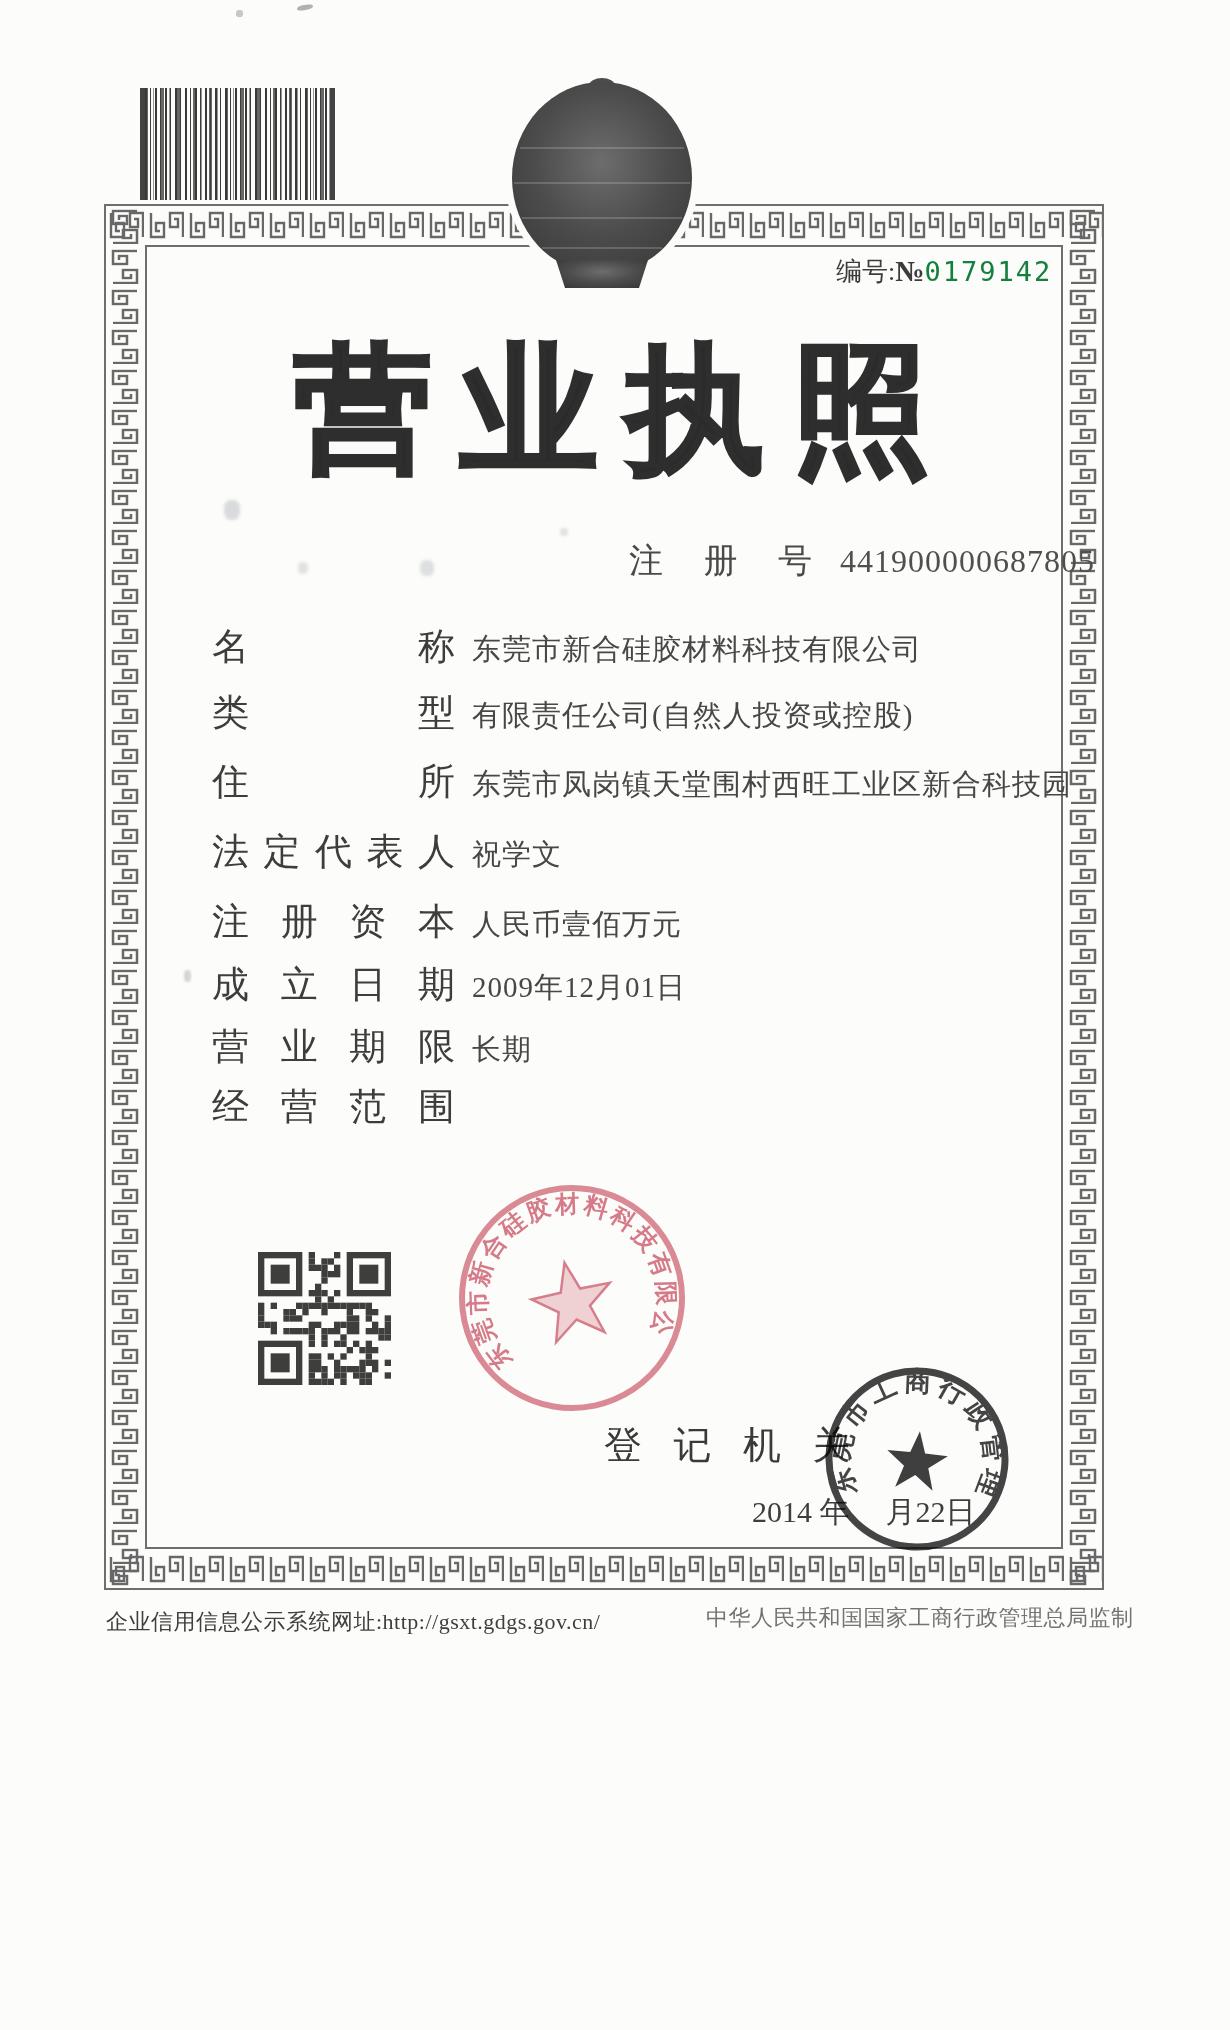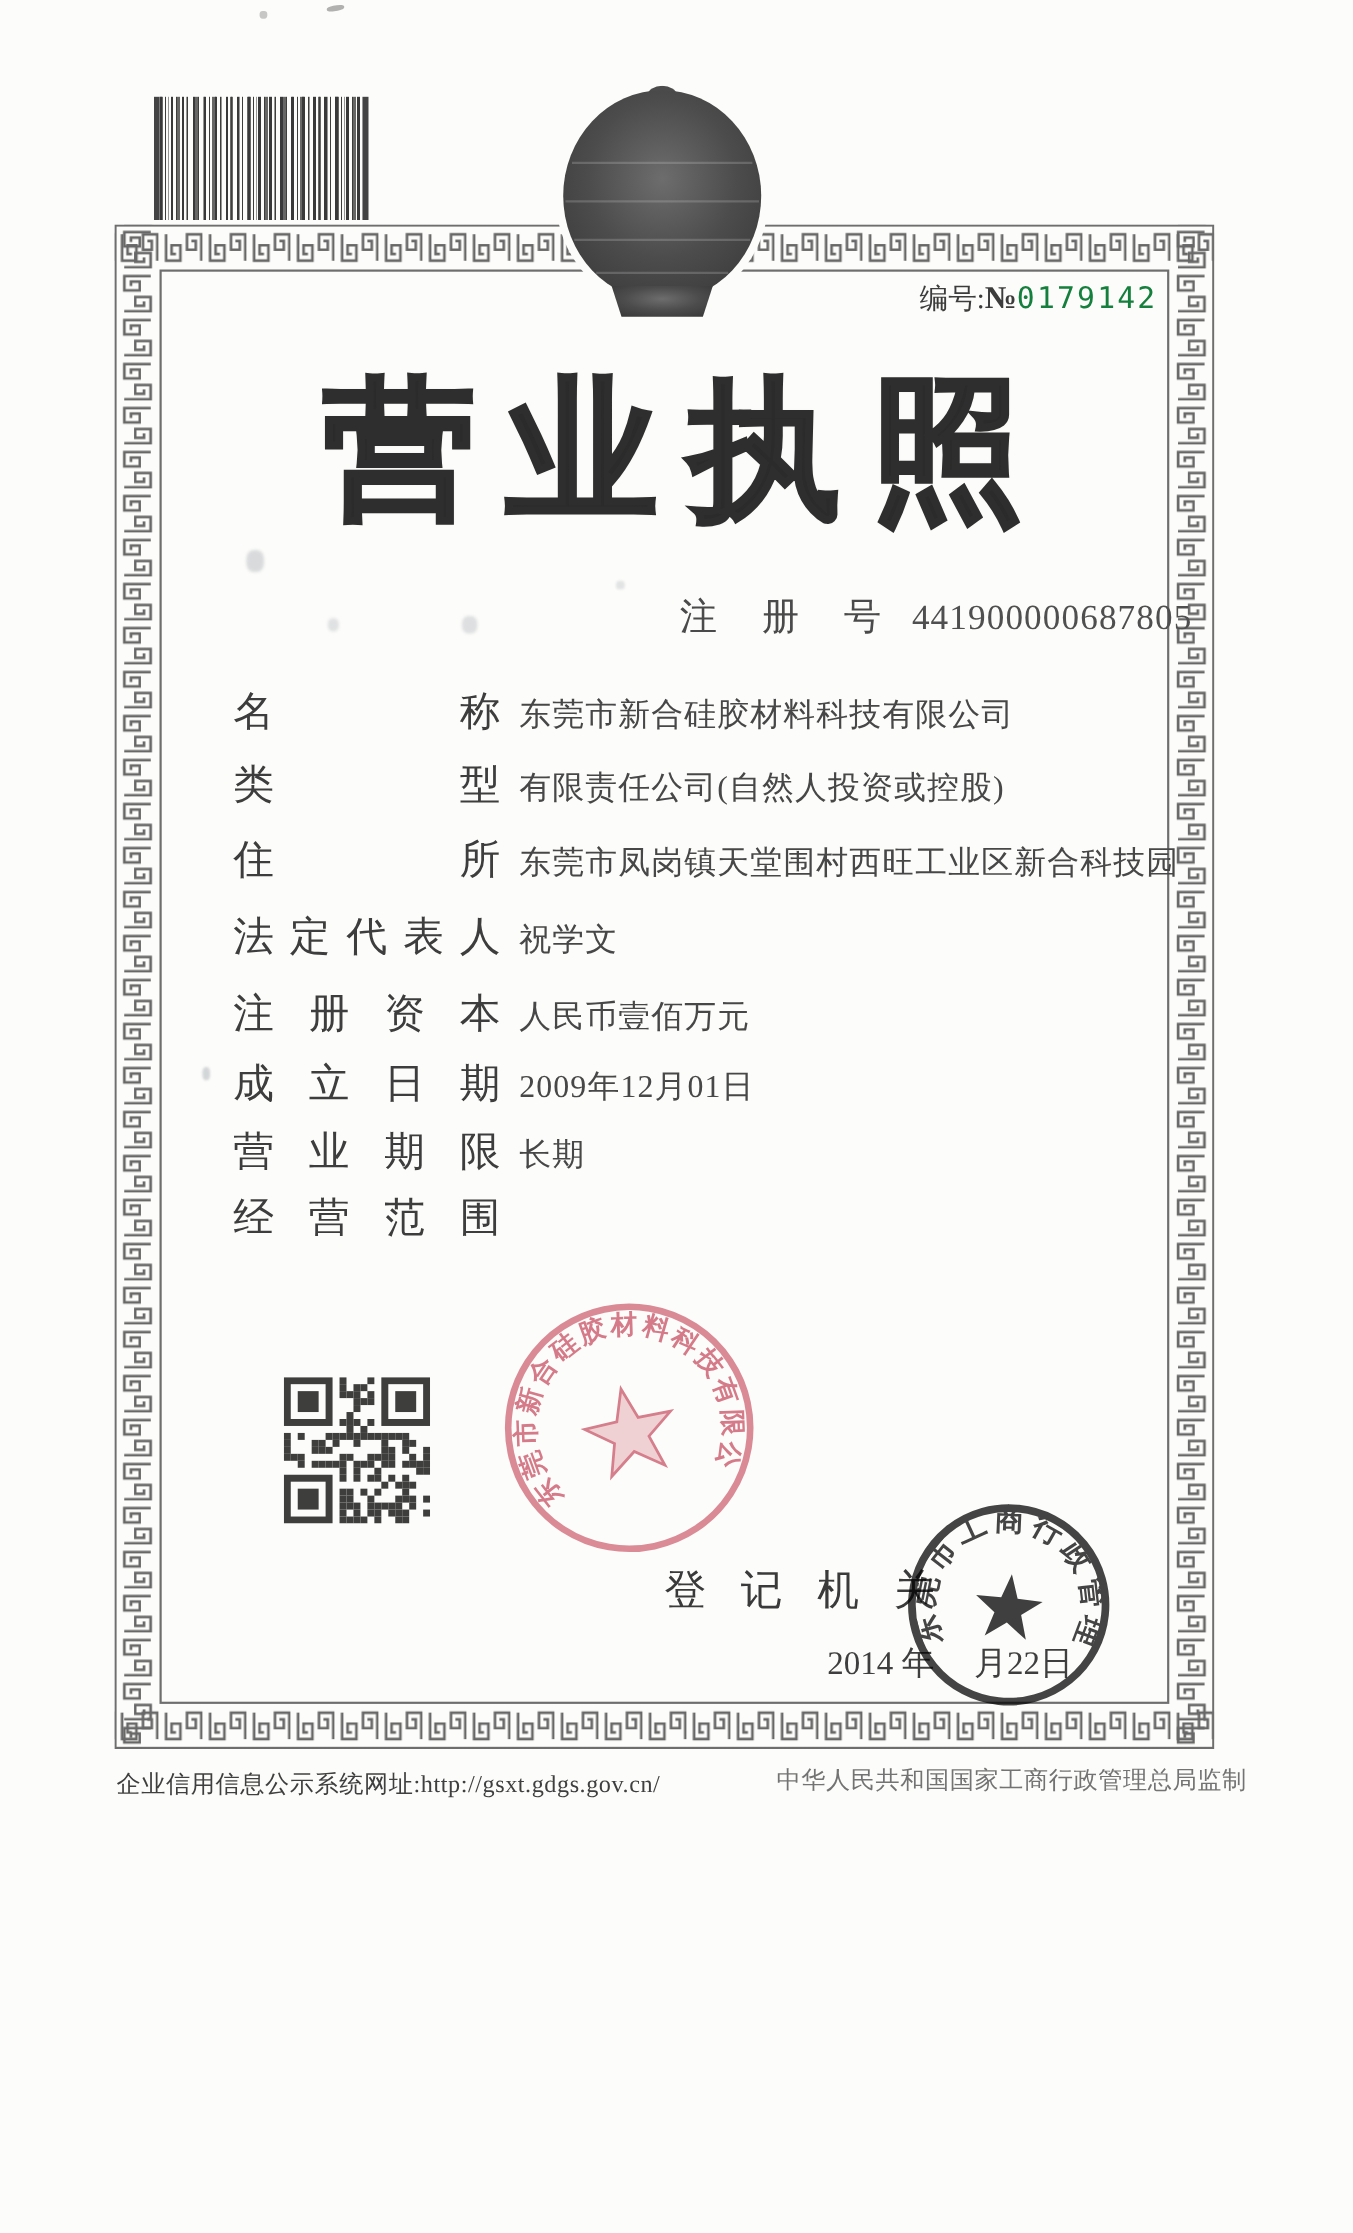--- a/index.html
+++ b/index.html
@@ -22,21 +22,21 @@
   .serial{position:absolute;left:836px;top:254px;display:flex;align-items:center;color:#3c3c3c;}
   .serial .lbl{font-size:26px;}
   .serial .no{font-size:29px;font-weight:bold;}
   .serial .digits{font-size:27px;letter-spacing:2px;font-family:"DejaVu Sans Mono","Liberation Mono",monospace;color:#15803d;}
 
   .title{position:absolute;left:294px;top:340px;width:636px;display:flex;justify-content:space-between;
     font-family:"Liberation Sans","DejaVu Sans",sans-serif;font-size:138px;line-height:1;font-weight:900;
     color:#2b2b2b;-webkit-text-stroke:3px #2e2e2e;text-shadow:0 0 2px rgba(70,70,70,.55);}
 
   .regno{position:absolute;left:618px;top:538px;display:flex;align-items:baseline;color:#4a4a4a;}
-  .regno-label{font-size:34px;letter-spacing:16px;}
+  .regno-label{font-size:34px;letter-spacing:16px;margin-left:11px;}
   .regno-value{font-size:32px;margin-left:12px;letter-spacing:1px;color:#4f4f4f;}
 
   .frow{position:absolute;left:212px;display:flex;align-items:baseline;width:900px;}
   .flabel{width:243px;flex:none;display:flex;justify-content:space-between;font-size:37px;color:#3d3d3d;}
   .fvalue{margin-left:17px;font-size:29px;color:#474747;letter-spacing:1px;}
   .fvalue.scope{font-size:24px;width:578px;line-height:1.34;letter-spacing:.5px;}
 
   .qr{position:absolute;left:258px;top:1252px;width:133px;height:133px;opacity:.92;}
 
   .seal-red{position:absolute;left:452px;top:1178px;mix-blend-mode:multiply;}

